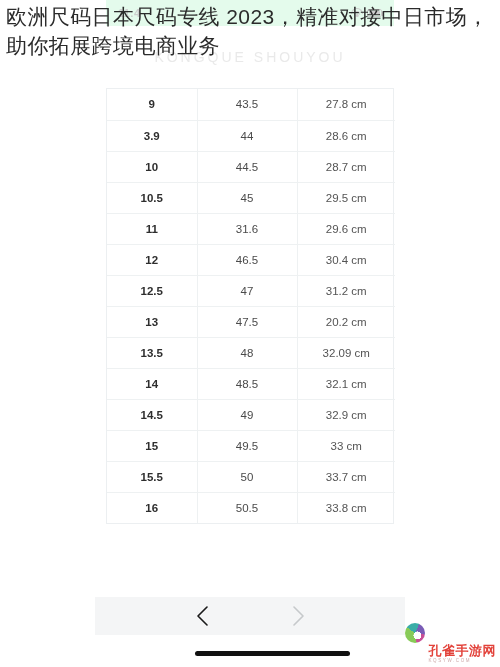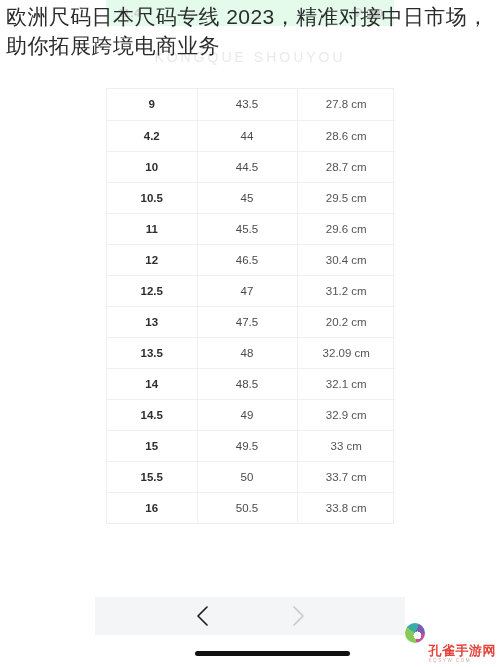--- a/index.html
+++ b/index.html
@@ -130,37 +130,37 @@
 
   <div class="table-wrap">
     <table class="size-table">
       <tbody>
           <tr>
             <td class="c-us">9</td>
             <td class="c-eu">43.5</td>
             <td class="c-cm">27.8 cm</td>
           </tr>
           <tr>
-            <td class="c-us">4.2</td>
+            <td class="c-us">3.9</td>
             <td class="c-eu">44</td>
             <td class="c-cm">28.6 cm</td>
           </tr>
           <tr>
             <td class="c-us">10</td>
             <td class="c-eu">44.5</td>
             <td class="c-cm">28.7 cm</td>
           </tr>
           <tr>
             <td class="c-us">10.5</td>
             <td class="c-eu">45</td>
             <td class="c-cm">29.5 cm</td>
           </tr>
           <tr>
             <td class="c-us">11</td>
-            <td class="c-eu">45.5</td>
+            <td class="c-eu">31.6</td>
             <td class="c-cm">29.6 cm</td>
           </tr>
           <tr>
             <td class="c-us">12</td>
             <td class="c-eu">46.5</td>
             <td class="c-cm">30.4 cm</td>
           </tr>
           <tr>
             <td class="c-us">12.5</td>
             <td class="c-eu">47</td>

